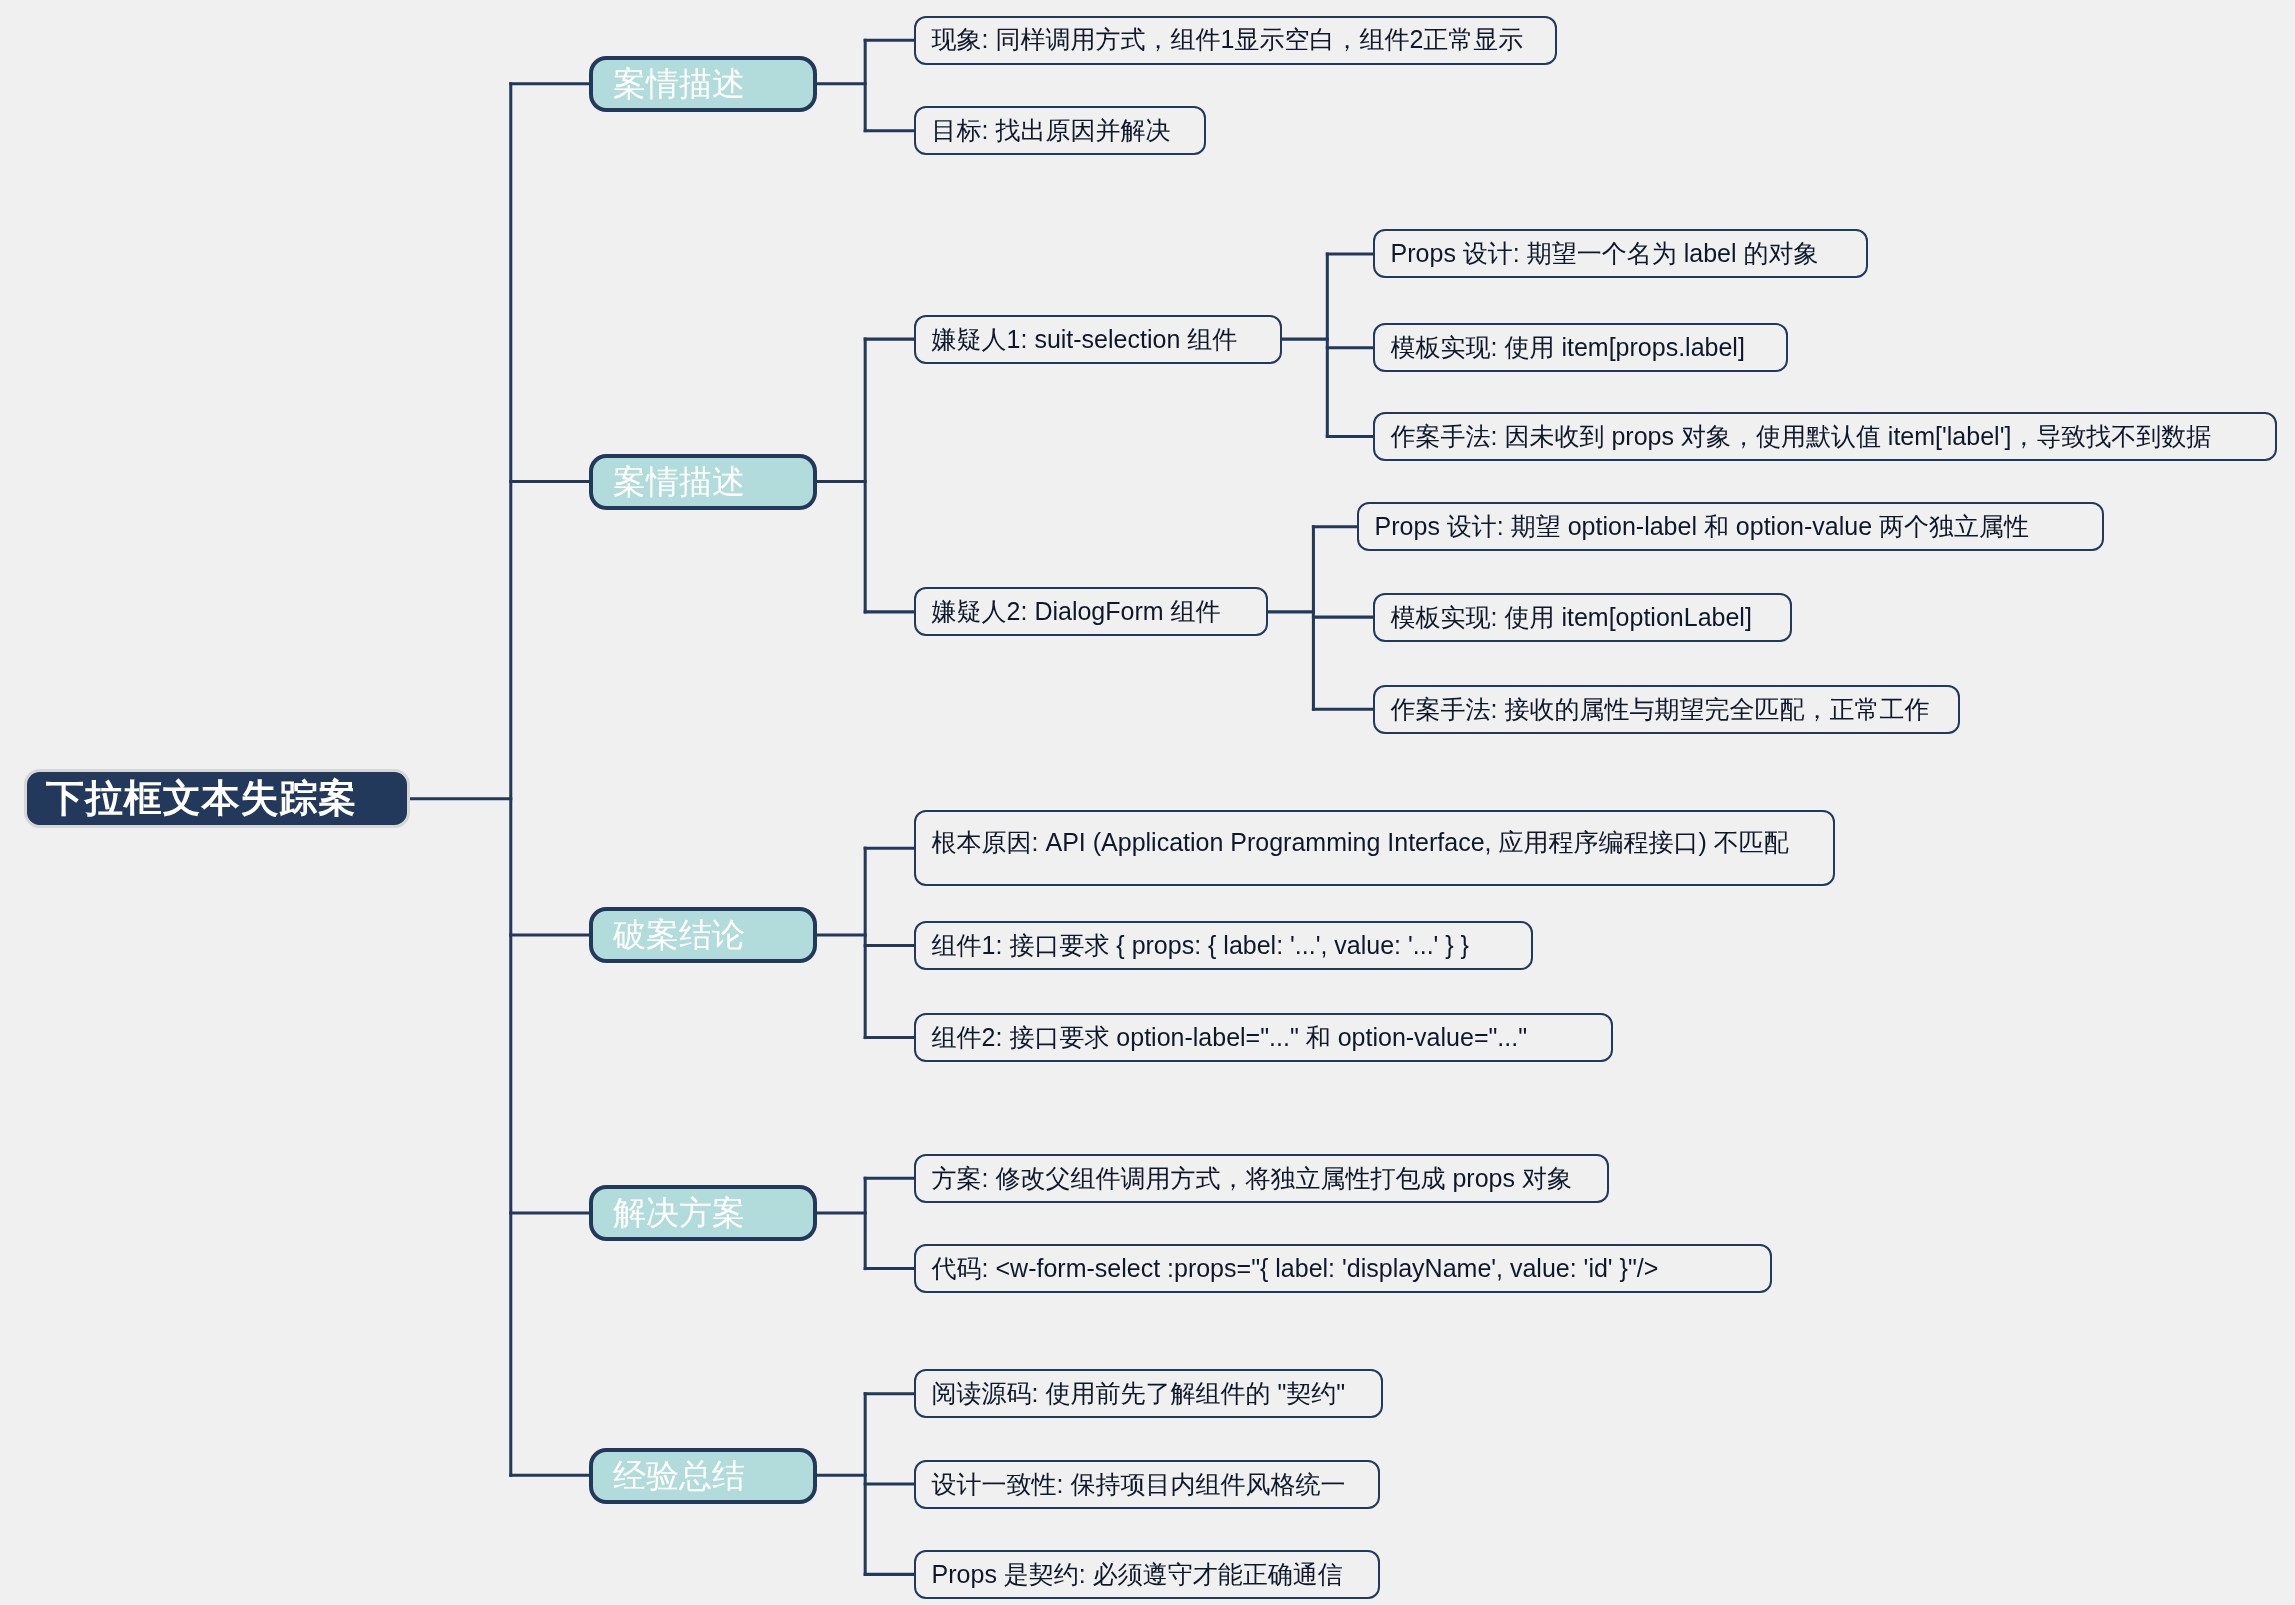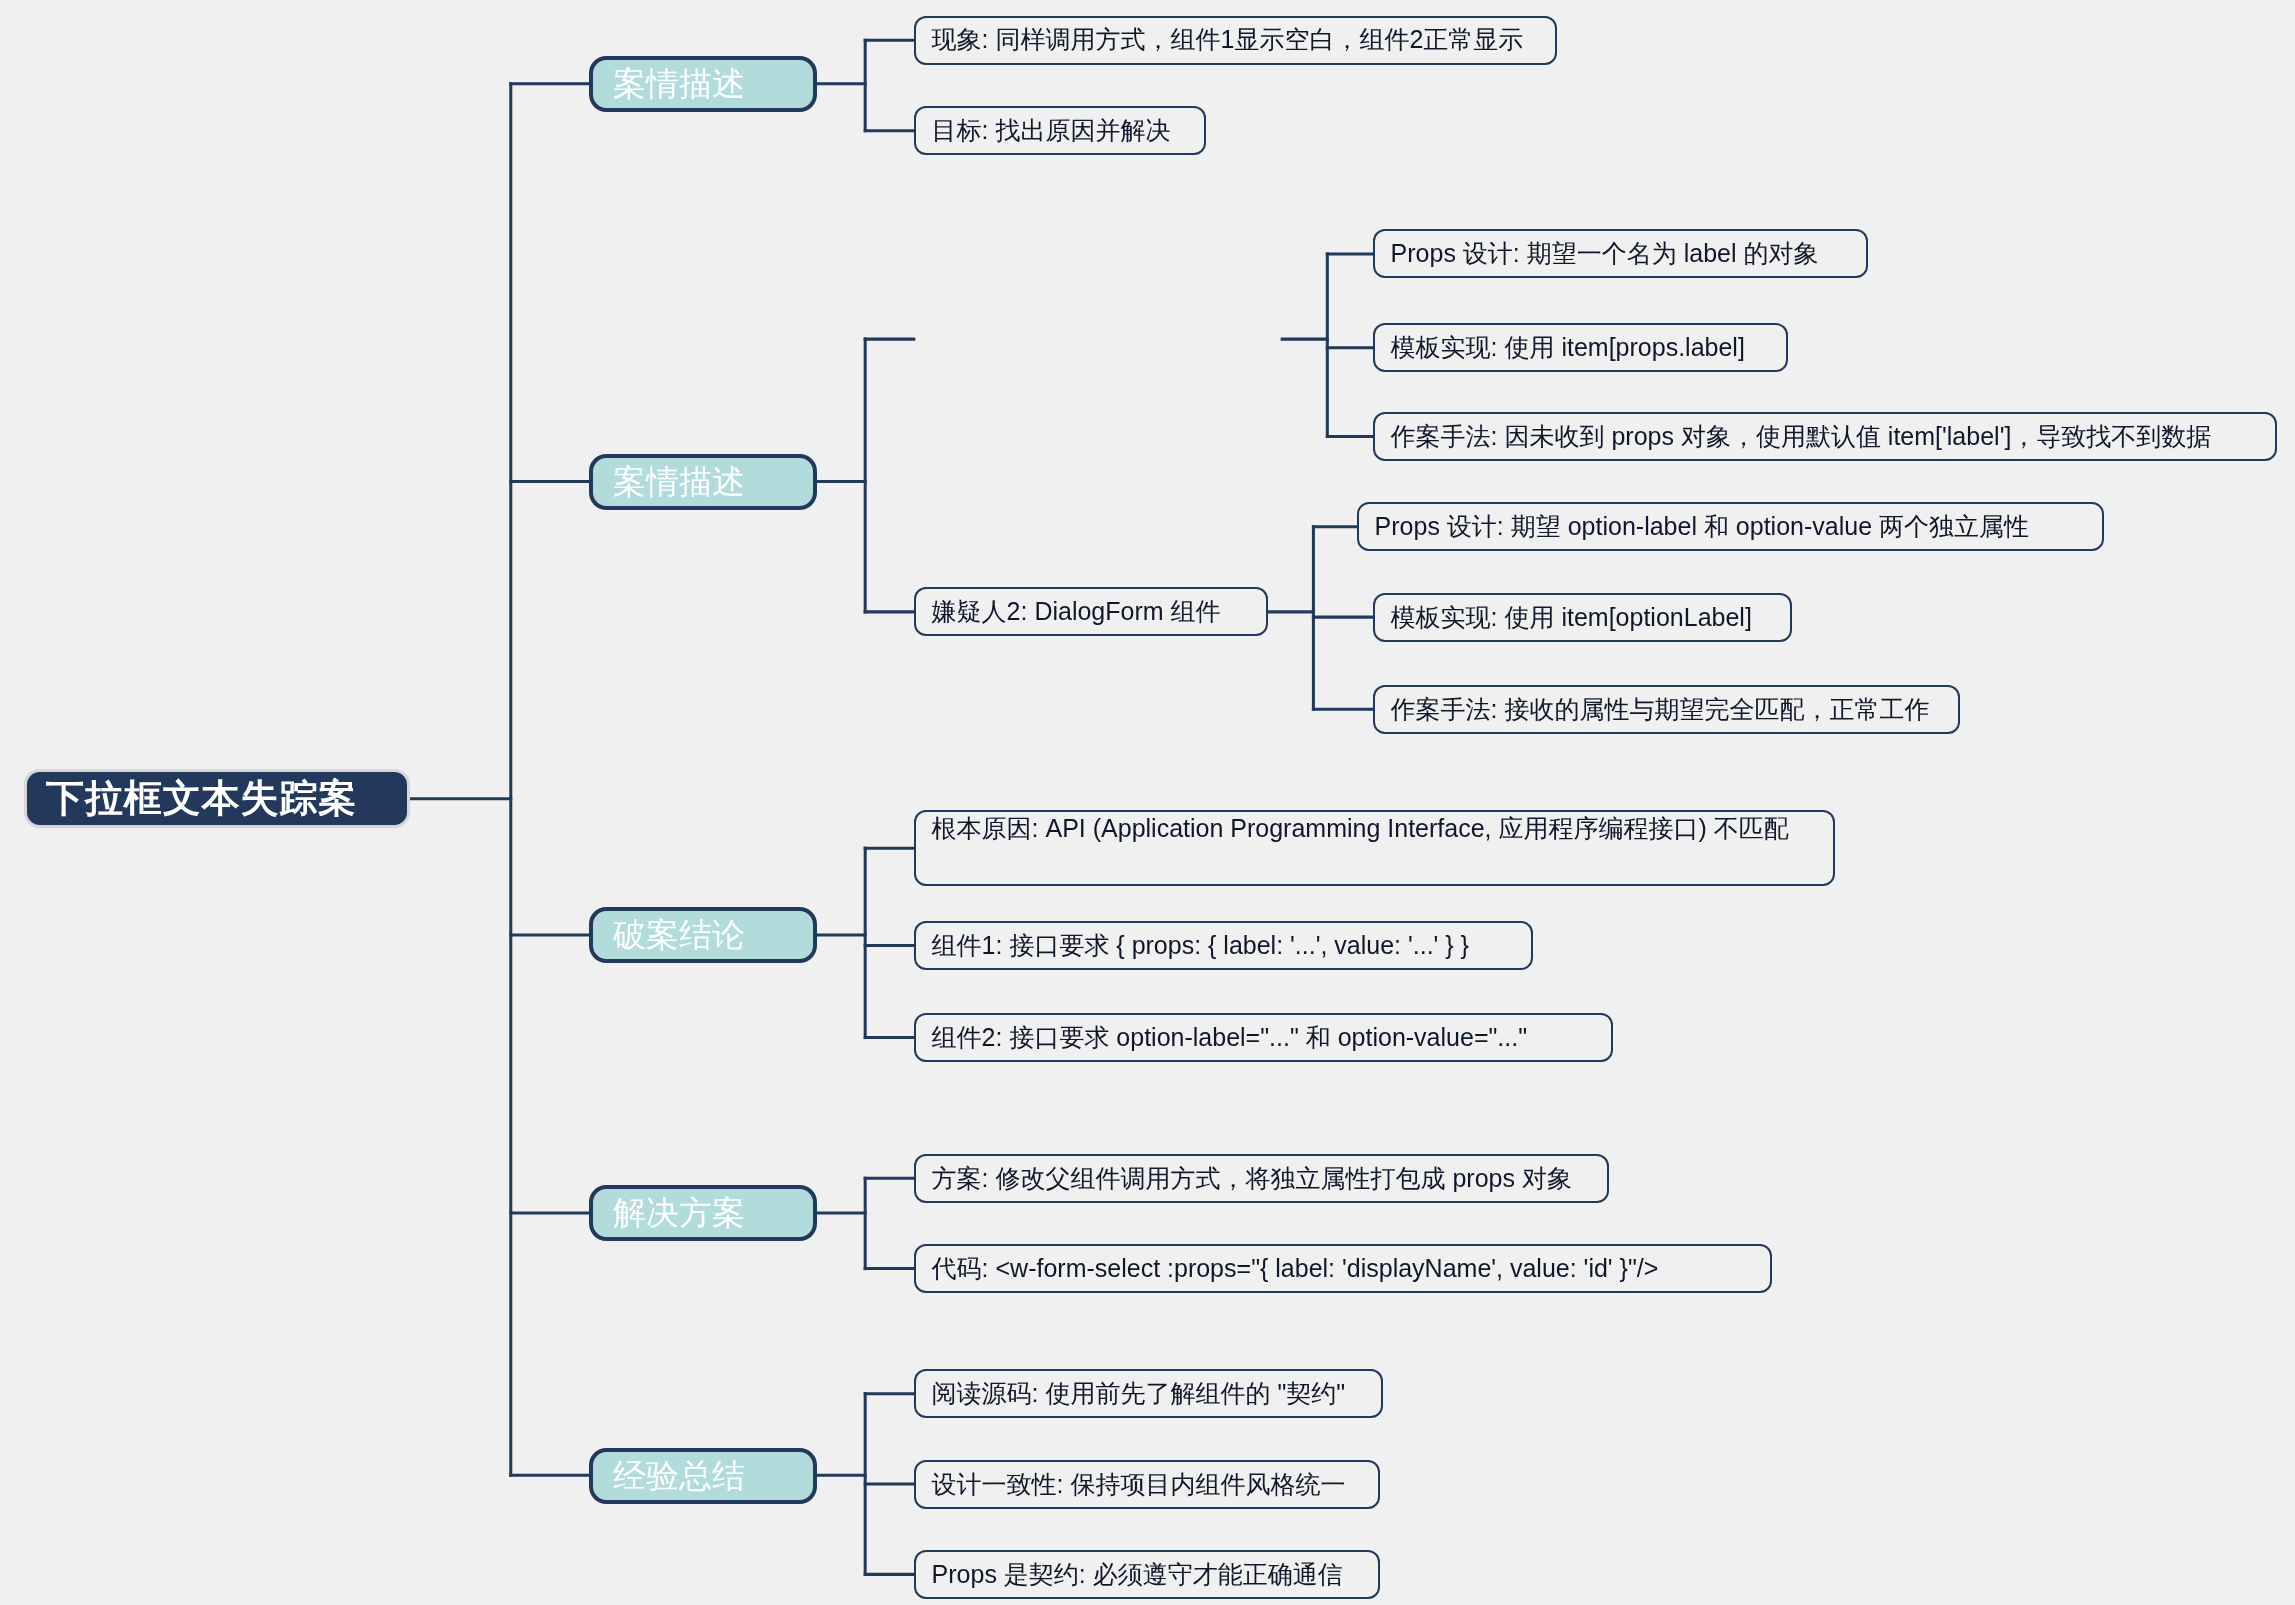--- a/index.html
+++ b/index.html
@@ -55,21 +55,21 @@
   .node.leaf {
     background: #f0f0f0;
     color: #0f172a;
     font-size: 25px;
     border: 2.6px solid #22395b;
     border-radius: 12px;
     padding: 6px 15.6px;
   }
   .node.leaf.wrap {
     align-items: flex-start;
-    padding-top: 0;
+    padding-top: 14px;
   }
 </style>
 </head>
 <body>
 
 <div id="canvas">
 
   <svg id="links" viewBox="0 0 2642 1848" xmlns="http://www.w3.org/2000/svg">
     <g fill="none" stroke="#22395b" stroke-width="3.5" stroke-linecap="square">
 
@@ -133,20 +133,23 @@
     <span>现象: 同样调用方式，组件1显示空白，组件2正常显示</span>
   </div>
   <div class="node leaf" style="left:914px; top:106px; width:292px; height:49px;">
     <span>目标: 找出原因并解决</span>
   </div>
 
   <div class="node branch" style="left:589px; top:454px; width:228px; height:56px;">
     <span>案情描述</span>
   </div>
 
+  <div class="node leaf" style="left:914px; top:315px; width:368px; height:49px;">
+    <span>嫌疑人1: suit-selection 组件</span>
+  </div>
   <div class="node leaf" style="left:1373px; top:229px; width:495px; height:49px;">
     <span>Props 设计: 期望一个名为 label 的对象</span>
   </div>
   <div class="node leaf" style="left:1373px; top:323px; width:415px; height:49px;">
     <span>模板实现: 使用 item[props.label]</span>
   </div>
   <div class="node leaf" style="left:1373px; top:412px; width:904px; height:49px;">
     <span>作案手法: 因未收到 props 对象，使用默认值 item['label']，导致找不到数据</span>
   </div>
 

